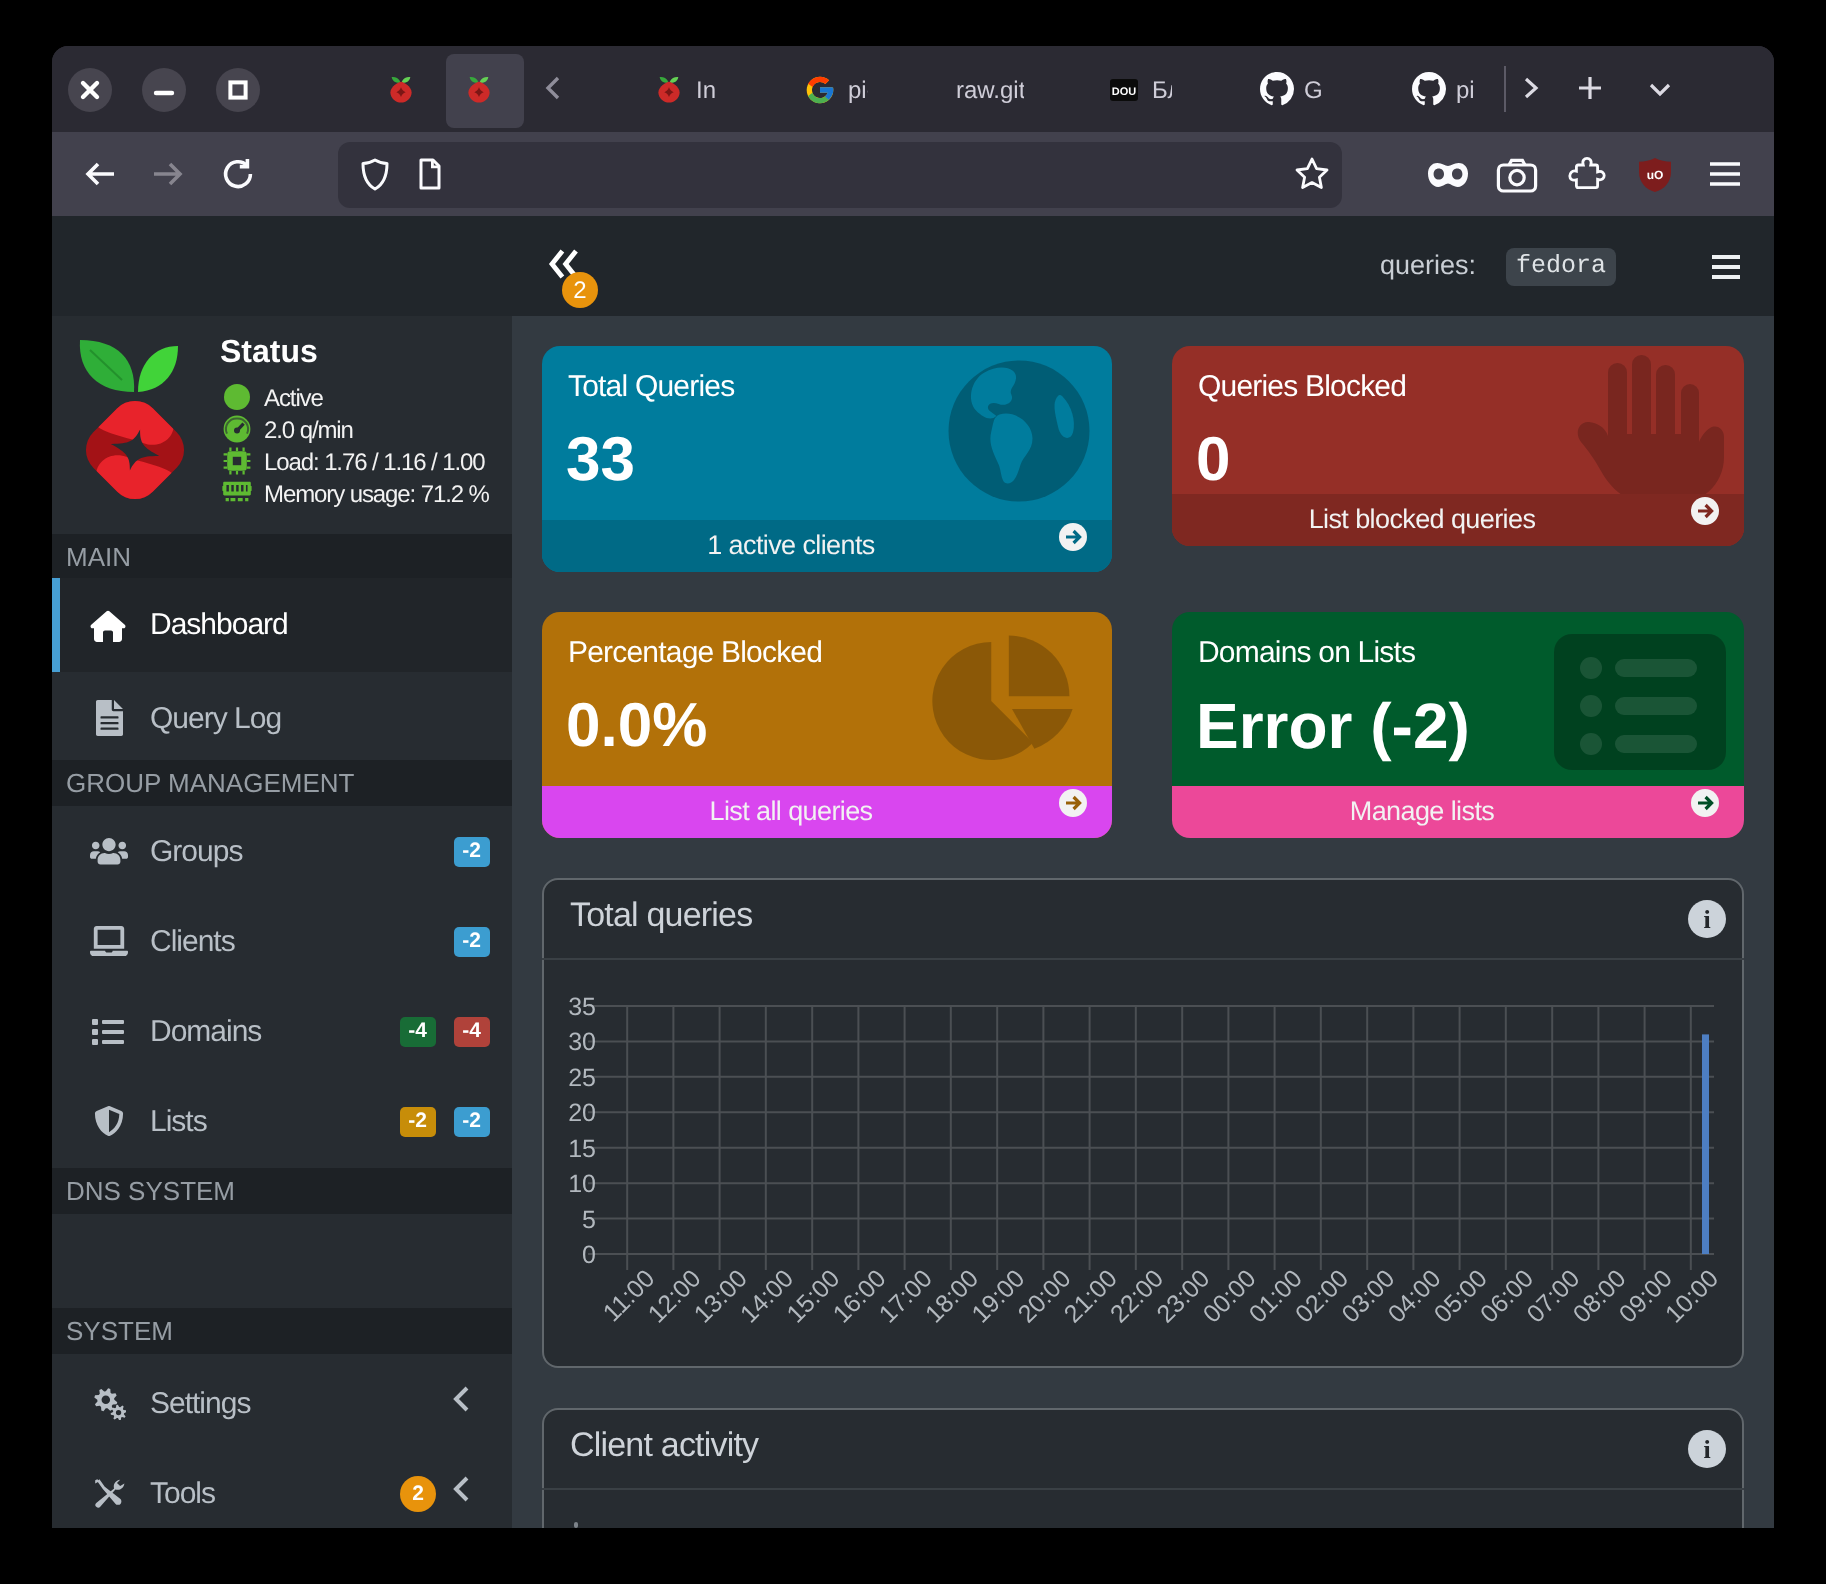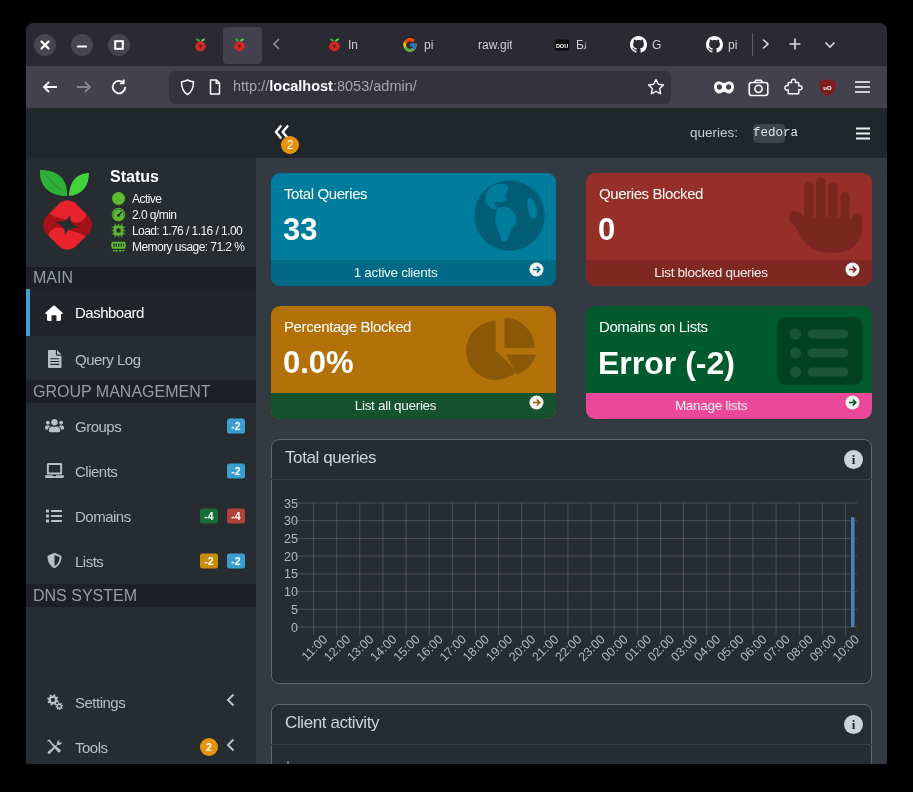--- a/index.html
+++ b/index.html
@@ -1,17 +1,17 @@
 <!DOCTYPE html>
 <html><head><meta charset="utf-8"><style>
 *{margin:0;padding:0;box-sizing:border-box;border:none}
 html,body{width:913px;height:792px;background:#000;overflow:hidden;font-family:"Liberation Sans",sans-serif}
 #win{position:absolute;left:26px;top:23px;width:861px;height:741px;border-radius:8px 8px 0 0;overflow:hidden;background:#2b2a33}
 .a{position:absolute}
-.shead{position:absolute;left:0;width:230px;background:#1d2125;color:#969da4;font-size:16px;padding-left:7px;display:flex;align-items:center}
+.shead{position:absolute;left:0;width:230px;background:#1d2125;color:#969da4;font-size:13px;padding-left:7px;display:flex;align-items:center}
 .mitem{position:absolute;left:0;width:230px;color:#b8bfc6}
 .mico{position:absolute;left:17px;width:22px;height:100%;display:flex;align-items:center;justify-content:center}
 .mtxt{position:absolute;left:49px;top:50%;transform:translateY(-50%);font-size:15px;letter-spacing:-0.5px}
 .badge{position:absolute;top:50%;transform:translateY(-50%);height:15px;border-radius:2.5px;color:#fff;font-size:10.5px;font-weight:bold;line-height:15px;padding:0 4.5px}
 .strow{position:absolute;left:106px;font-size:12px;letter-spacing:-0.55px;color:#f2f2f2;white-space:nowrap;transform:translateY(-50%)}
 .sbox{position:absolute;border-radius:9px;overflow:hidden;color:#fff}
 .sbox .t{position:absolute;left:13px;top:12px;font-size:15px;letter-spacing:-0.4px}
 .sbox .n{position:absolute;left:12px;top:39px;font-size:31px;font-weight:bold}
 .sbox .foot{position:absolute;left:0;bottom:0;width:100%;height:26px;font-size:13.5px;letter-spacing:-0.3px;line-height:26px;text-align:center;padding-right:36px;color:#f2f2f2}
 .farr{position:absolute;right:12px;bottom:5px}
@@ -98,21 +98,20 @@
         <path d="M14.7 2.5 L14.7 6.3 L10.9 6.3" fill="none" stroke="#fbfbfe" stroke-width="1.8"></path>
       </svg></div>
 <div class="a" style="left:143px;top:48px;width:502px;height:33px;background:#33323d;border-radius:6px"></div>
 <div class="a" style="left:152px;top:55px"><svg width="19" height="19" viewBox="0 0 19 19">
         <path d="M9.5 2 C11.5 3.2 13.5 3.7 15.5 3.7 C15.5 9.5 13.4 14.3 9.5 16.5 C5.6 14.3 3.5 9.5 3.5 3.7 C5.5 3.7 7.5 3.2 9.5 2 Z" fill="none" stroke="#fbfbfe" stroke-width="1.5" stroke-linejoin="round"></path>
       </svg></div>
 <div class="a" style="left:180px;top:55px"><svg width="18" height="18" viewBox="0 0 18 18">
         <path d="M4.5 2 L10.5 2 L13.5 5 L13.5 16 L4.5 16 Z" fill="none" stroke="#fbfbfe" stroke-width="1.5" stroke-linejoin="round"></path>
         <path d="M10.2 2.2 L10.2 5.4 L13.3 5.4" fill="none" stroke="#fbfbfe" stroke-width="1.4"></path>
       </svg></div>
-<div class="a" style="left:207px;top:55px;font-size:14.5px;color:#a6a5af">http://<span style="color:#fbfbfe;font-weight:600">localhost</span>:8053/admin/</div>
 <div class="a" style="left:620px;top:54px"><svg width="20" height="20" viewBox="0 0 20 20">
         <path d="M10 2.5 L12.3 7.3 L17.5 8 L13.7 11.6 L14.7 16.8 L10 14.3 L5.3 16.8 L6.3 11.6 L2.5 8 L7.7 7.3 Z" fill="none" stroke="#fbfbfe" stroke-width="1.4" stroke-linejoin="round"></path>
       </svg></div>
 <div class="a" style="left:687px;top:57px"><svg width="22" height="15" viewBox="0 0 22 15">
         <path d="M5.7 1.5 C8 1.5 9.6 3 11 3 C12.4 3 14 1.5 16.3 1.5 C19.4 1.5 21 4 21 6.8 C21 10.5 18.8 13.5 15.9 13.5 C13.6 13.5 12.2 11.8 11 11.8 C9.8 11.8 8.4 13.5 6.1 13.5 C3.2 13.5 1 10.5 1 6.8 C1 4 2.6 1.5 5.7 1.5 Z M6.4 4.3 C4.9 4.3 3.8 5.4 3.8 7 C3.8 8.6 4.9 9.8 6.4 9.8 C7.9 9.8 9 8.6 9 7 C9 5.4 7.9 4.3 6.4 4.3 Z M15.6 4.3 C14.1 4.3 13 5.4 13 7 C13 8.6 14.1 9.8 15.6 9.8 C17.1 9.8 18.2 8.6 18.2 7 C18.2 5.4 17.1 4.3 15.6 4.3 Z" fill="#fbfbfe" fill-rule="evenodd"></path>
       </svg></div>
 <div class="a" style="left:722px;top:56px"><svg width="21" height="18" viewBox="0 0 21 18">
         <rect x="1.2" y="3.5" width="18.6" height="13" rx="2.5" fill="none" stroke="#fbfbfe" stroke-width="1.6"></rect>
         <path d="M6.5 3.5 L7.8 1.2 L13.2 1.2 L14.5 3.5" fill="none" stroke="#fbfbfe" stroke-width="1.6"></path>
         <circle cx="10.5" cy="9.8" r="3.6" fill="none" stroke="#fbfbfe" stroke-width="1.6"></circle>
@@ -126,21 +125,21 @@
       </svg></div>
 <div class="a" style="left:828px;top:57px"><svg width="17" height="14">
         <path d="M1 2 L16 2 M1 7 L16 7 M1 12 L16 12" stroke="#fbfbfe" stroke-width="1.7"></path>
       </svg></div>
 <div class="a" style="left:0;top:85px;width:861px;height:50px;background:#21262b"></div>
 <div class="a" style="left:248px;top:101px"><svg width="16" height="16">
         <path d="M7.2 1.5 L2 8 L7.2 14.5 M14 1.5 L8.8 8 L14 14.5" stroke="#fff" stroke-width="2.4" fill="none"></path>
       </svg></div>
 <div class="a" style="left:255px;top:113px;width:18px;height:18px;border-radius:50%;background:#e8930c;color:#fff;font-size:12px;text-align:center;line-height:18px">2</div>
 <div class="a" style="left:664px;top:102px;font-size:13.5px;color:#c9ced4">queries:</div>
-<div class="a" style="left:727px;top:101px;width:32px;height:19px;background:#3d444b;border-radius:4px;color:#dfe3e6;font-family:'Liberation Mono',monospace;font-size:12.5px;text-align:center;line-height:19px">fedora</div>
+<div class="a" style="left:727px;top:101px;width:55px;height:19px;background:#3d444b;border-radius:4px;color:#dfe3e6;font-family:'Liberation Mono',monospace;font-size:12.5px;text-align:center;line-height:19px">fedora</div>
 <div class="a" style="left:830px;top:103px"><svg width="14" height="15">
         <path d="M0 2.5 L14 2.5 M0 7.5 L14 7.5 M0 12.5 L14 12.5" stroke="#eef1f3" stroke-width="2"></path>
       </svg></div>
 <div class="a" style="left:0;top:135px;width:230px;height:606px;background:#272c31"></div>
 <div class="a" style="left:11px;top:143px"><svg width="62" height="90" viewBox="0 0 62 90">
 <defs>
           <clipPath id="bc">
             <rect x="-21" y="-21" width="42" height="42" rx="12.5" transform="translate(30.5,59) rotate(45)"></rect>
           </clipPath>
         </defs>
@@ -223,20 +222,21 @@
 <div class="mitem" style="top:515px;height:45px">
       <div class="mico">
         <svg width="15" height="15.0" viewBox="0 0 512 512">
           <path fill="#b8bfc6" d="M466.5 83.7l-192-80a48.15 48.15 0 0 0-36.9 0l-192 80C27.7 91.1 16 108.6 16 128c0 198.5 114.5 335.7 221.5 380.3 11.8 4.9 25.1 4.9 36.9 0C360.1 472.6 496 349.3 496 128c0-19.4-11.7-36.9-29.5-44.3zM256.1 446.3l-.1-381 175.9 73.3c-3.3 151.4-82.1 261.1-175.8 307.7z"></path>
         </svg>
       </div>
       <div class="mtxt">Lists</div>
       <div class="badge" style="right:38px;background:#c78d09">-2</div>
       <div class="badge" style="right:11px;background:#3c9dd0">-2</div>
     </div>
+<div class="shead" style="top:631px;height:23px">SYSTEM</div>
 <div class="mitem" style="top:656px;height:45px">
       <div class="mico">
         <svg width="17" height="17" viewBox="0 0 64 64">
           <path d="M47.6 30.4 L46.3 34.5 L39.3 34.9 L37.3 37.4 L38.2 44.3 L34.3 46.4 L29.1 41.7 L25.9 42.0 L21.6 47.6 L17.5 46.3 L17.1 39.3 L14.6 37.3 L7.7 38.2 L5.6 34.3 L10.3 29.1 L10.0 25.9 L4.4 21.6 L5.7 17.5 L12.7 17.1 L14.7 14.6 L13.8 7.7 L17.7 5.6 L22.9 10.3 L26.1 10.0 L30.4 4.4 L34.5 5.7 L34.9 12.7 L37.4 14.7 L44.3 13.8 L46.4 17.7 L41.7 22.9 L42.0 26.1 Z M34.0 26.0 A8 8 0 1 0 18.0 26.0 A8 8 0 1 0 34.0 26.0 Z" fill="#b8bfc6" fill-rule="evenodd"></path>
           <path d="M63.2 57.2 L61.5 59.6 L56.6 58.2 L54.9 59.3 L54.2 64.4 L51.3 64.9 L48.9 60.4 L46.9 60.0 L42.8 63.2 L40.4 61.5 L41.8 56.6 L40.7 54.9 L35.6 54.2 L35.1 51.3 L39.6 48.9 L40.0 46.9 L36.8 42.8 L38.5 40.4 L43.4 41.8 L45.1 40.7 L45.8 35.6 L48.7 35.1 L51.1 39.6 L53.1 40.0 L57.2 36.8 L59.6 38.5 L58.2 43.4 L59.3 45.1 L64.4 45.8 L64.9 48.7 L60.4 51.1 L60.0 53.1 Z M55.0 50.0 A5 5 0 1 0 45.0 50.0 A5 5 0 1 0 55.0 50.0 Z" fill="#b8bfc6" fill-rule="evenodd"></path>
         </svg>
       </div>
       <div class="mtxt">Settings</div>
       <div class="chev"><svg width="9" height="14">
           <path d="M7.5 1.5 L2 7 L7.5 12.5" stroke="#b8bfc6" stroke-width="2" fill="none"></path>
@@ -269,21 +269,21 @@
 </g>
         </svg></div>
 <div class="t">Total Queries</div>
 <div class="n" style="font-size:31px">33</div>
 <div class="foot" style="background:#006a86">1 active clients</div>
 <div class="farr"><svg width="15" height="15" viewBox="0 0 15 15">
           <circle cx="7.5" cy="7.5" r="7" fill="#f2f2f2"></circle>
           <path d="M4 7.5 L10.5 7.5 M7.8 4.5 L10.8 7.5 L7.8 10.5" stroke="#006a86" stroke-width="1.6" fill="none"></path>
         </svg></div>
 </div>
-<div class="sbox" style="left:560px;top:150px;width:286px;height:113px;background:#952f27">
+<div class="sbox" style="left:560px;top:150px;width:286px;height:100px;background:#952f27">
 <div class="bigico" style="right:5px;top:4px"><svg width="82" height="76" viewBox="0 0 82 76">
 <g fill="#000" opacity="0.19">
 <rect x="19" y="4.5" width="9.5" height="44" rx="4.7"></rect>
 <rect x="31" y="0.5" width="9.5" height="44" rx="4.7"></rect>
 <rect x="43" y="5.5" width="9.5" height="44" rx="4.7"></rect>
 <rect x="55.5" y="15" width="9" height="36" rx="4.5"></rect>
 <path d="M19 40 L64.5 40 L64.5 44 C65.5 41.5 67.5 38.5 70 37 C73.5 35 77 37.5 77 41.5 L77 51.5 C77 65.5 65.5 75.5 50.5 75.5 L43 75.5 C31 75.5 21.5 69.5 15.5 58.5 C12.5 53 8.5 47.5 5.5 44 C2 39.5 4.5 33.5 9.5 34 C13.5 34.4 17.5 36.5 19 41 Z"></path>
 </g>
         </svg></div>
 <div class="t">Queries Blocked</div>
@@ -297,21 +297,21 @@
 <div class="sbox" style="left:245px;top:283px;width:285px;height:113px;background:#b27109">
 <div class="bigico" style="right:10px;top:7px"><svg width="80" height="75" viewBox="0 0 100 94">
 <g fill="#000" opacity="0.21">
 <path d="M37 10 A37 37 0 1 0 63.2 73.2 L37 47 Z"></path>
 <path d="M48 6 A38 38 0 0 1 86 44 L48 44 Z"></path>
 <path d="M50 52 L88 52 A40 40 0 0 1 64 77 Z"></path>
 </g>
         </svg></div>
 <div class="t">Percentage Blocked</div>
 <div class="n" style="font-size:31px">0.0%</div>
-<div class="foot" style="background:#14532d">List all queries</div>
+<div class="foot" style="background:#d946ef">List all queries</div>
 <div class="farr"><svg width="15" height="15" viewBox="0 0 15 15">
           <circle cx="7.5" cy="7.5" r="7" fill="#f2f2f2"></circle>
           <path d="M4 7.5 L10.5 7.5 M7.8 4.5 L10.8 7.5 L7.8 10.5" stroke="#986008" stroke-width="1.6" fill="none"></path>
         </svg></div>
 </div>
 <div class="sbox" style="left:560px;top:283px;width:286px;height:113px;background:#005b2c">
 <div class="bigico" style="right:9px;top:11px"><svg width="86" height="68" viewBox="0 0 86 68">
 <rect x="0" y="0" width="86" height="68" rx="9" fill="#000" opacity="0.28"></rect>
 <g fill="#fff" opacity="0.10">
 <circle cx="18.5" cy="17" r="5.5"></circle>

